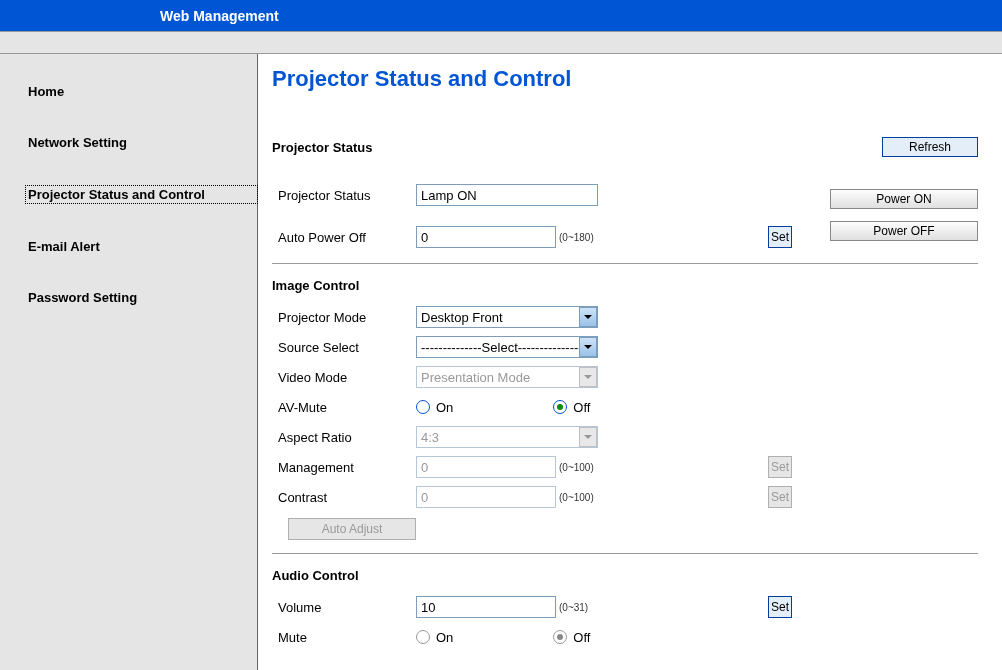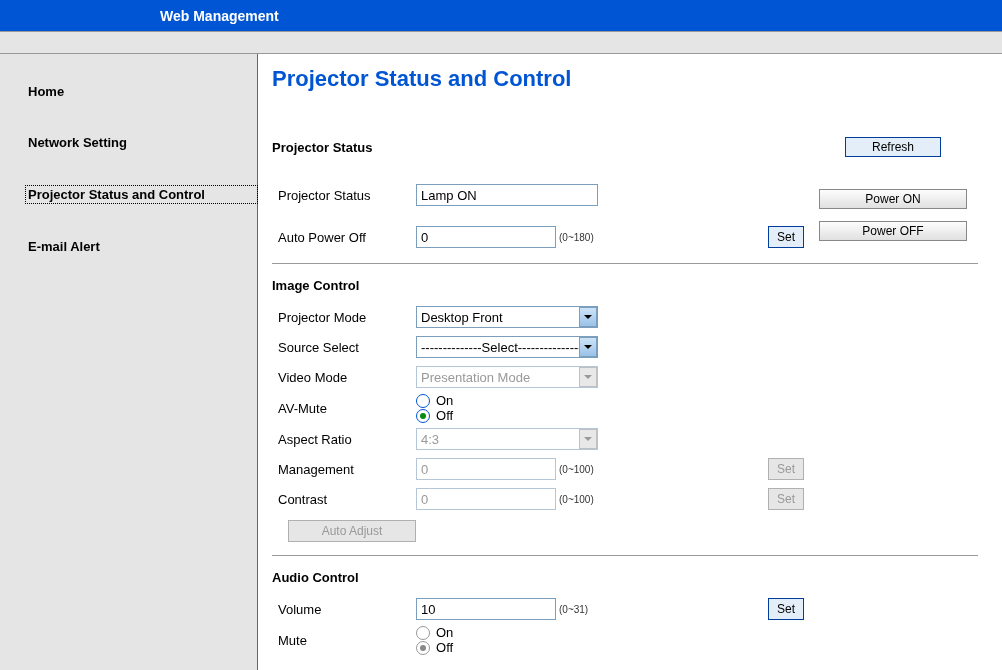--- a/index.html
+++ b/index.html
@@ -135,21 +135,20 @@
     .chevron-down {
       width: 0; height: 0;
       border-left: 4px solid transparent;
       border-right: 4px solid transparent;
       border-top: 4px solid #000;
     }
     .select-drop.disabled .chevron-down { border-top-color:#999;}
     .radio-group {
       display: flex;
       align-items: center;
-      flex-direction: column;
     }
     .radio-item {
       display: flex;
       align-items: center;
       margin-right: 100px;
     }
     .radio-dot {
       width: 14px; height: 14px;
       border-radius: 50%;
       border: 1.5px solid #0055D4;
@@ -174,21 +173,21 @@
       width: 96px;
       height: 20px;
     }
     .btn-power {
       width: 148px;
       height: 20px;
       border: 1px solid #888;
       background: linear-gradient(#FDFDFD,#E0E0E0);
     }
     .btn-set {
-      width: 36px;
+      width: 24px;
       height: 22px;
     }
     .btn-set.disabled,
     .btn.disabled {
       background: #E6E6E6;
       border-color: #B0B0B0;
       color: #999;
       cursor: default;
     }
     .btn-autoadjust {
@@ -206,21 +205,21 @@
     .top-row {
       display: flex;
       align-items: flex-start;
       margin-top: 20px;
     }
     .top-left { flex: 1; }
     .top-right {
       width: 170px;
       display: flex;
       flex-direction: column;
-      align-items: center;
+      align-items: flex-end;
       gap: 12px;
       margin-top: -3px;
     }
     .action-col {
       position: absolute;
       margin-left: 496px;
     }
     .field-area {
       position: relative;
     }
@@ -232,20 +231,21 @@
   <span>Web Management</span>
 </div>
 <div class="subheader"></div>
 
 <div class="container">
   <div class="sidebar">
     <a>Home</a>
     <a>Network Setting</a>
     <a class="active">Projector Status and Control</a>
     <a>E-mail Alert</a>
+    <a>Password Setting</a>
   </div>
 
   <div class="main">
     <div class="page-title">Projector Status and Control</div>
 
     <div class="top-row">
       <div class="top-left">
         <div class="section-label">Projector Status</div>
         <div style="height:16px"></div>
         <div class="row">

